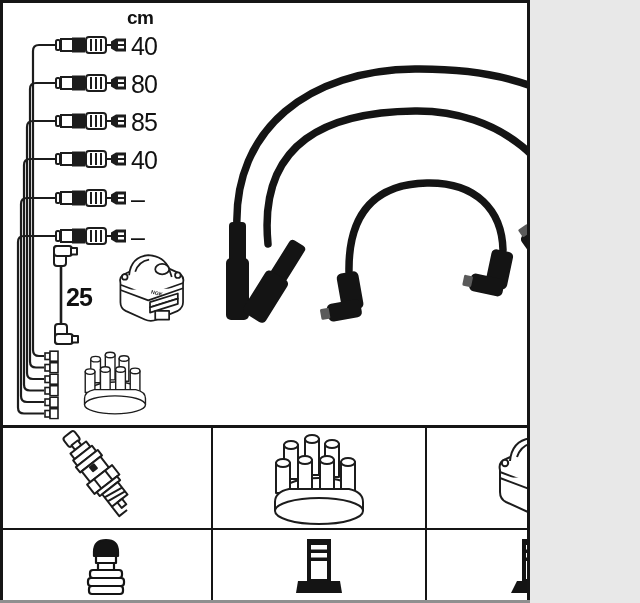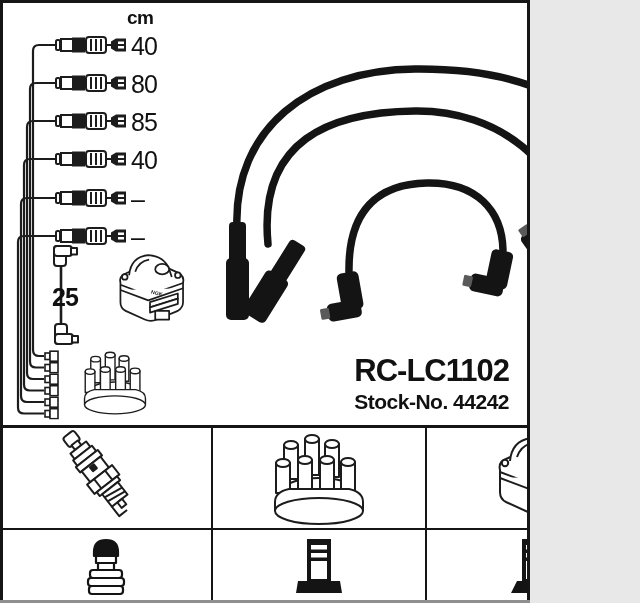--- a/index.html
+++ b/index.html
@@ -7,21 +7,21 @@
         font-family:"Liberation Sans","DejaVu Sans",sans-serif;color:#111;}
   .frame{position:absolute;inset:0;border:3px solid #151515;pointer-events:none;z-index:6;}
   .bottom-strip{position:absolute;left:0;right:0;bottom:0;height:3px;background:#8f8f8f;z-index:7;}
 
   
   .top-art{position:absolute;left:0;top:0;width:640px;height:425px;z-index:1;}
 
   
   .unit-label{position:absolute;left:127px;top:7px;font-size:19px;font-weight:bold;letter-spacing:-.5px;z-index:3;}
   .len-label{position:absolute;left:131px;width:40px;font-size:25px;font-weight:normal;letter-spacing:-1px;z-index:3;}
-  .coil-len-label{position:absolute;left:52px;top:283px;font-size:25px;font-weight:bold;letter-spacing:-1px;z-index:3;}
+  .coil-len-label{position:absolute;left:66px;top:283px;font-size:25px;font-weight:bold;letter-spacing:-1px;z-index:3;}
   .pn-block{position:absolute;right:21px;top:355px;text-align:right;z-index:3;line-height:1.05;}
   .pn-main{font-size:31px;font-weight:bold;letter-spacing:-1px;display:block;}
   .pn-stock{font-size:21px;font-weight:bold;letter-spacing:-.5px;display:block;margin-top:3px;}
 
   
   .legend{position:absolute;left:0;top:425px;width:640px;height:178px;border-top:3px solid #151515;
           box-sizing:border-box;display:grid;grid-template-columns:213px 214px 213px;grid-template-rows:102px 1fr;
           background:#fff;z-index:2;}
   .cell{display:flex;align-items:center;justify-content:center;box-sizing:border-box;}
   .cell.cr{border-right:2px solid #151515;}
@@ -173,24 +173,20 @@
 
   <span class="unit-label">cm</span>
   <span class="len-label" style="top:32px">40</span>
   <span class="len-label" style="top:70px">80</span>
   <span class="len-label" style="top:108px">85</span>
   <span class="len-label" style="top:146px">40</span>
   <span class="len-label" style="top:185px">–</span>
   <span class="len-label" style="top:223px">–</span>
   <span class="coil-len-label">25</span>
 
-  <div class="pn-block">
-    <span class="pn-main">RC-LC1102</span>
-    <span class="pn-stock">Stock-No. 44242</span>
-  </div>
 
   <div class="legend">
     <div class="cell cr cb">
       <svg width="213" height="100" viewBox="0 0 213 100">
         <g transform="translate(103,50) rotate(-38)" stroke="#1c1c1c" stroke-width="2" fill="#fff" stroke-linejoin="round">
           <rect x="-7" y="-56" width="14" height="12" rx="3"></rect>
           <rect x="-4" y="-45" width="8" height="6"></rect>
           <rect x="-10" y="-39" width="20" height="7"></rect>
           <rect x="-12" y="-32" width="24" height="7"></rect>
           <rect x="-14" y="-25" width="28" height="7"></rect>

